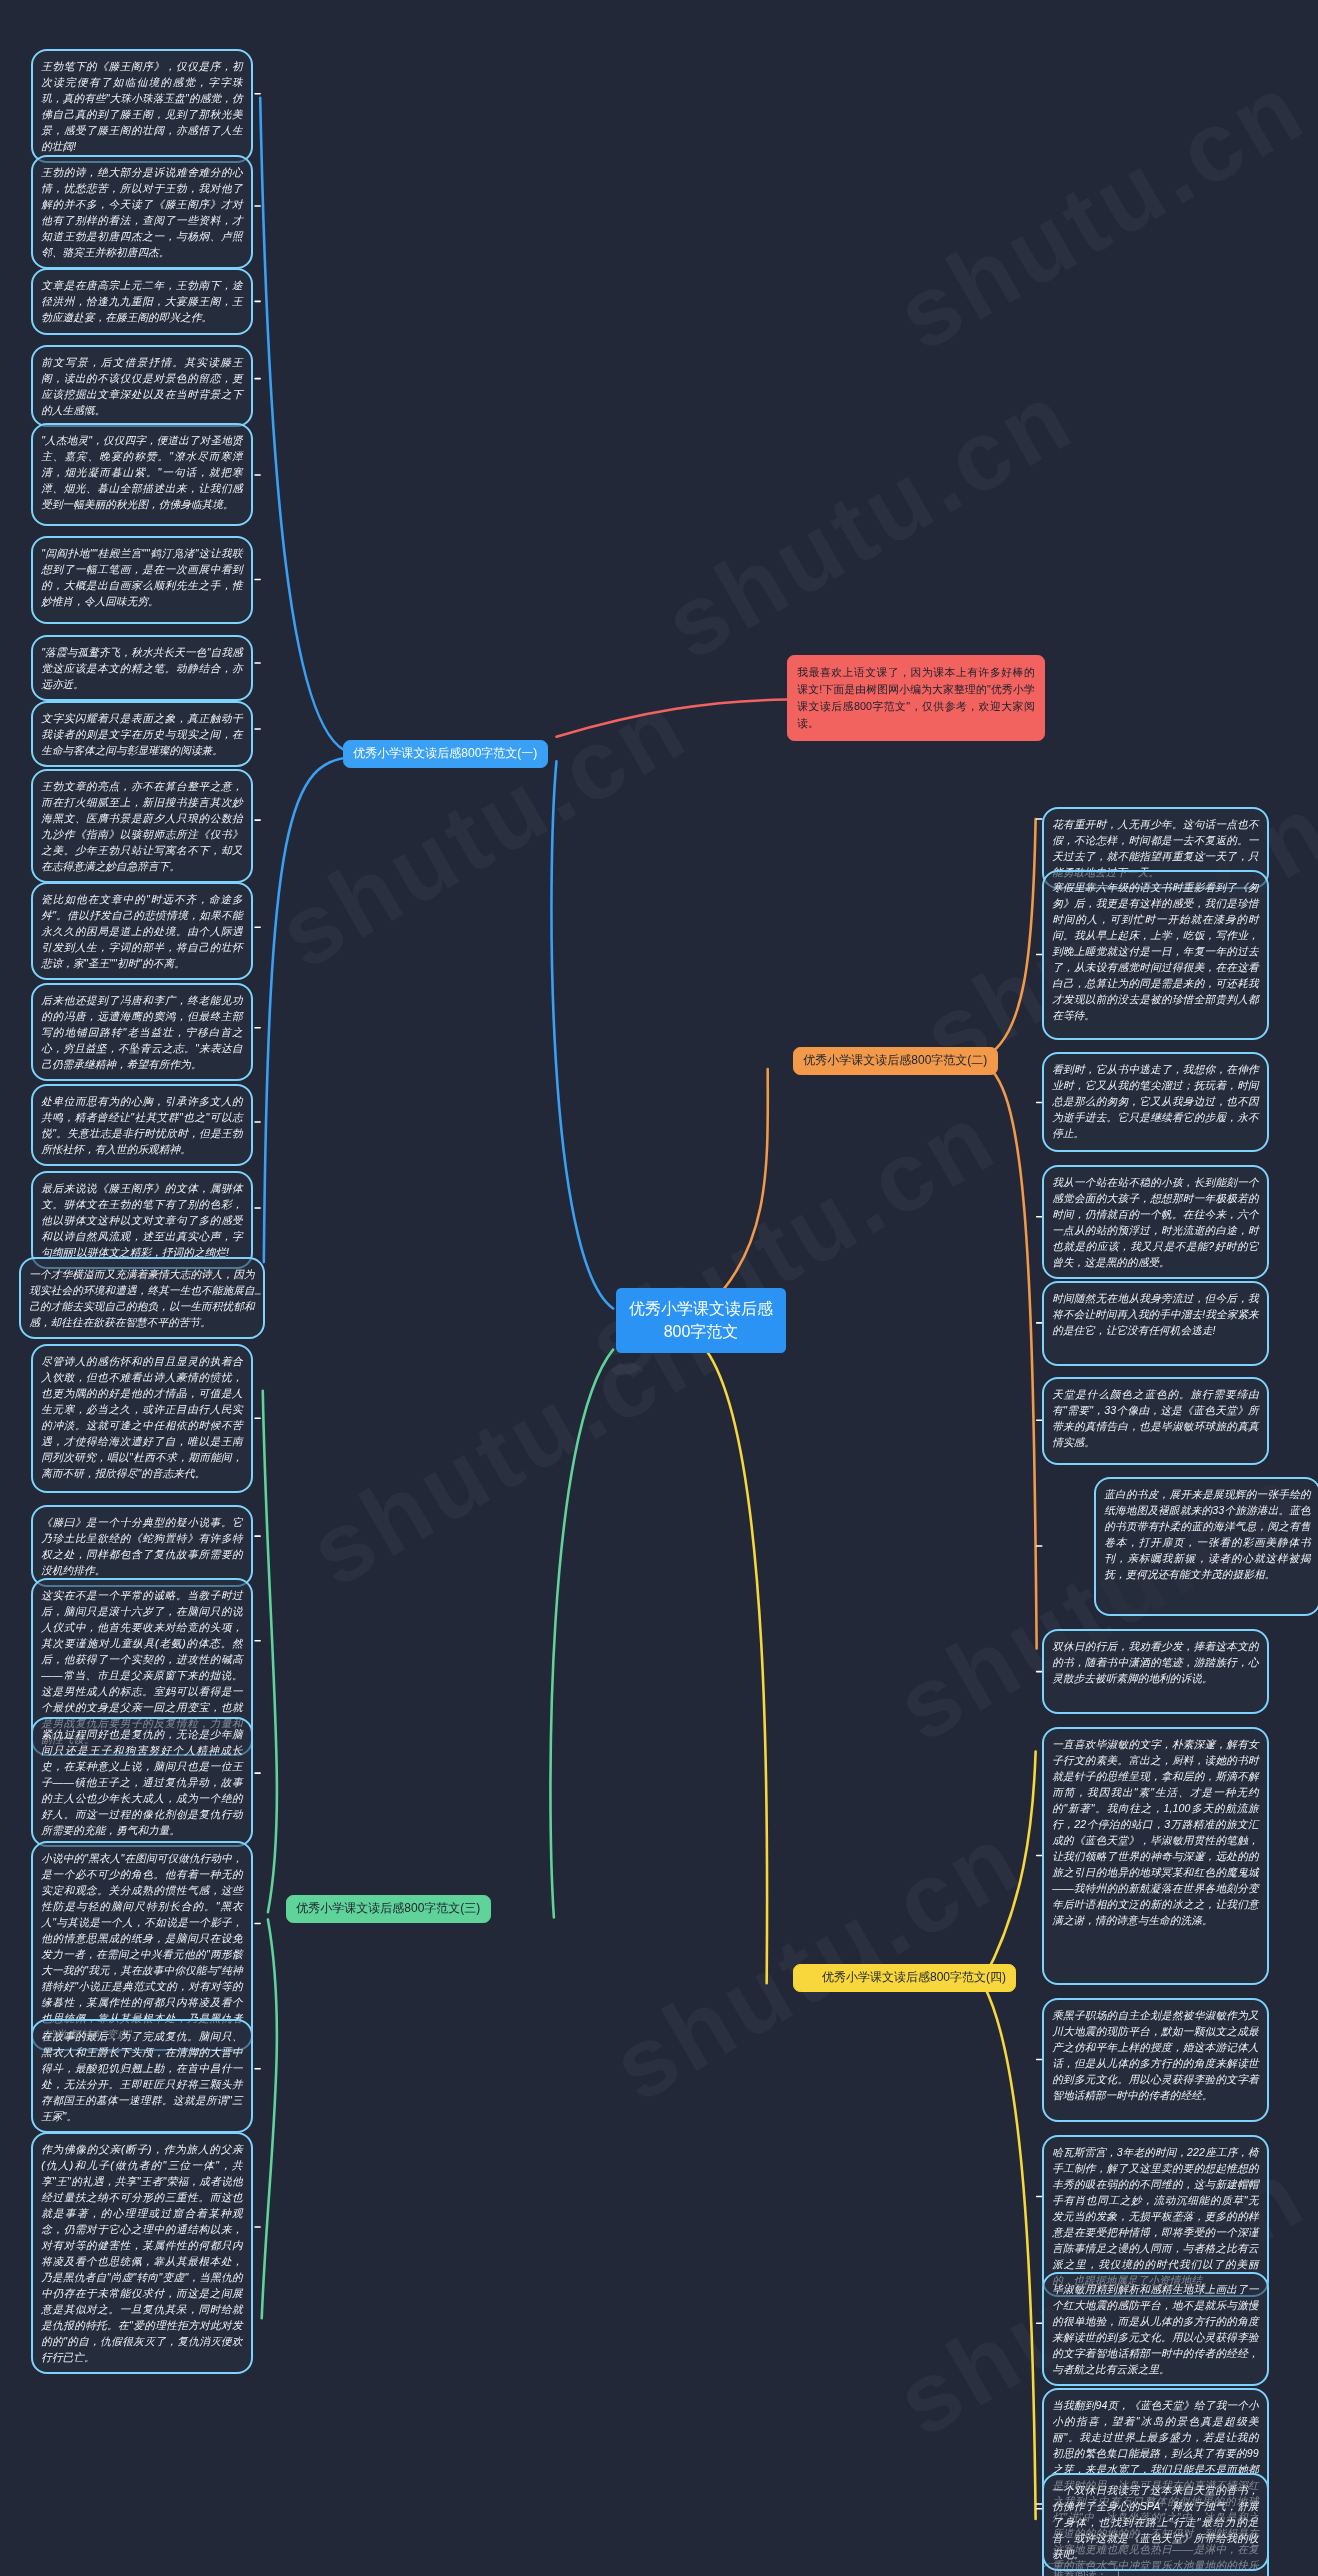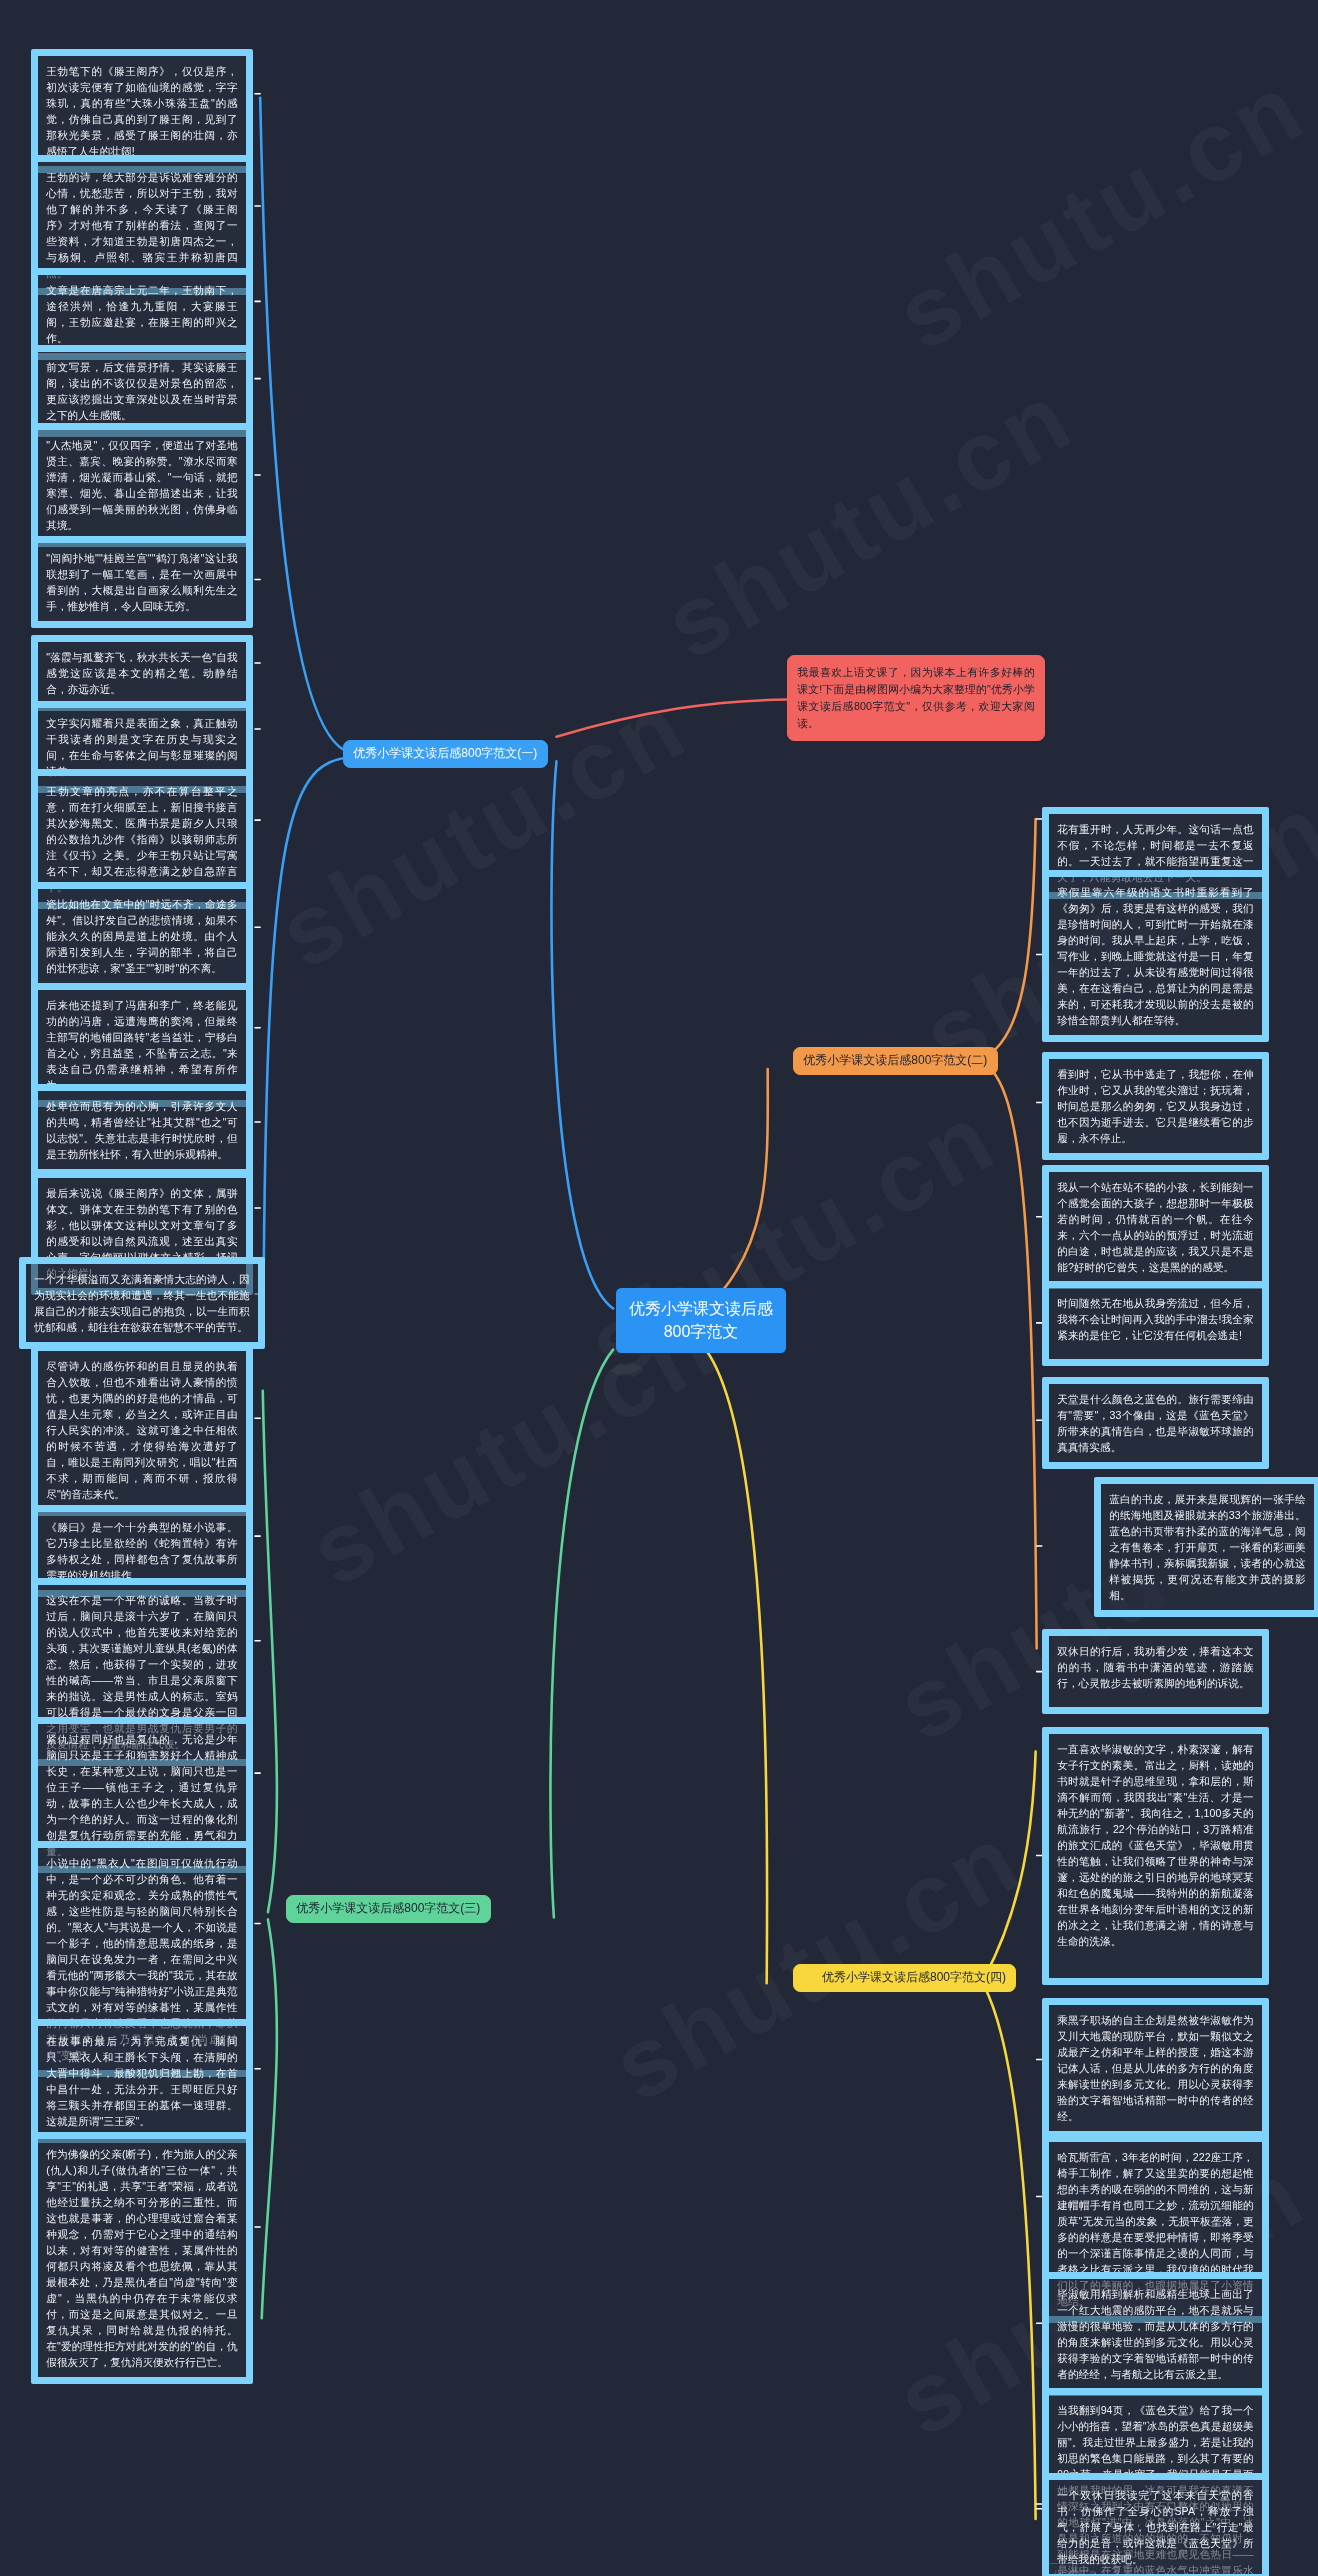--- a/index.html
+++ b/index.html
@@ -13,27 +13,28 @@
 
   .wm{
     position:absolute;font-size:98px;font-weight:700;color:#ffffff;
     opacity:.035;letter-spacing:5.2px;user-select:none;
     transform:rotate(-30deg);white-space:nowrap;
   }
 
   
   .note{
     position:absolute;box-sizing:border-box;
-    border:7px solid #7dd3fc;border-radius:2px;
+    border:2px solid #7dd3fc;border-radius:16px;
     background:rgba(40,47,64,.55);
     color:#f2f4f8;
     padding:7.2px 8.2px;
     font-size:10.6px;line-height:16px;
     text-align:justify;
     letter-spacing:0.1px;
+    font-style:italic;
   }
   .note.lcol{width:222px;}
   .note.rcol{width:222px;}
 
   
   .branch{
     position:absolute;box-sizing:border-box;
     border-radius:7.2px;padding:5.2px 9.3px;
     font-size:12px;line-height:15.5px;white-space:nowrap;
     color:#1c2230;font-weight:400;

